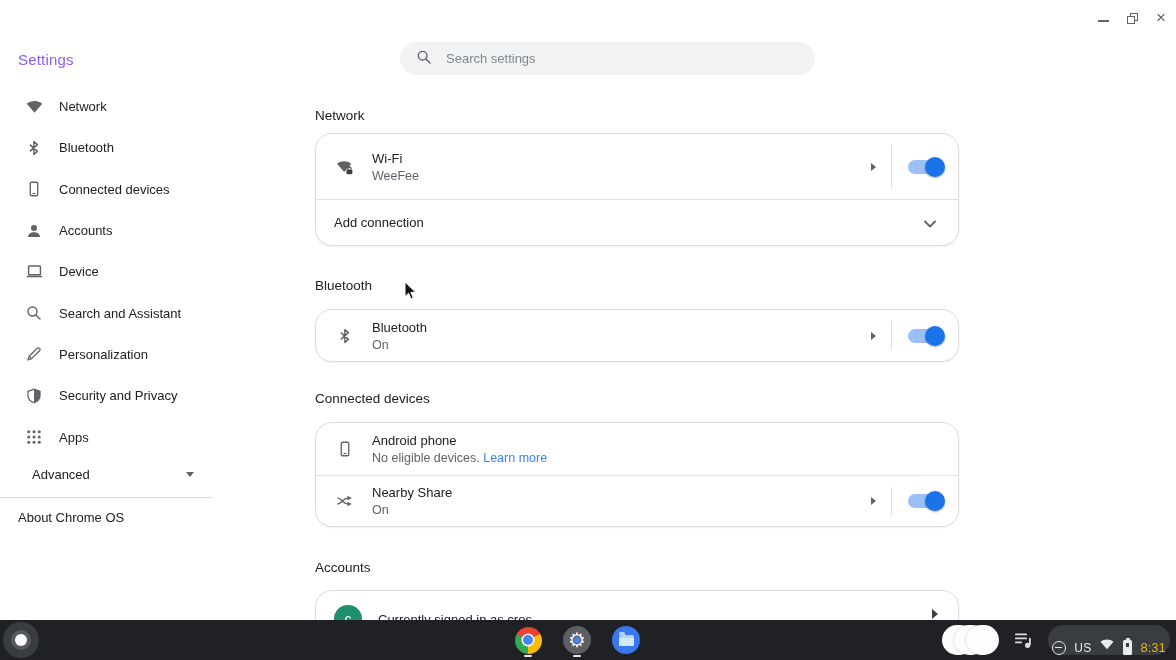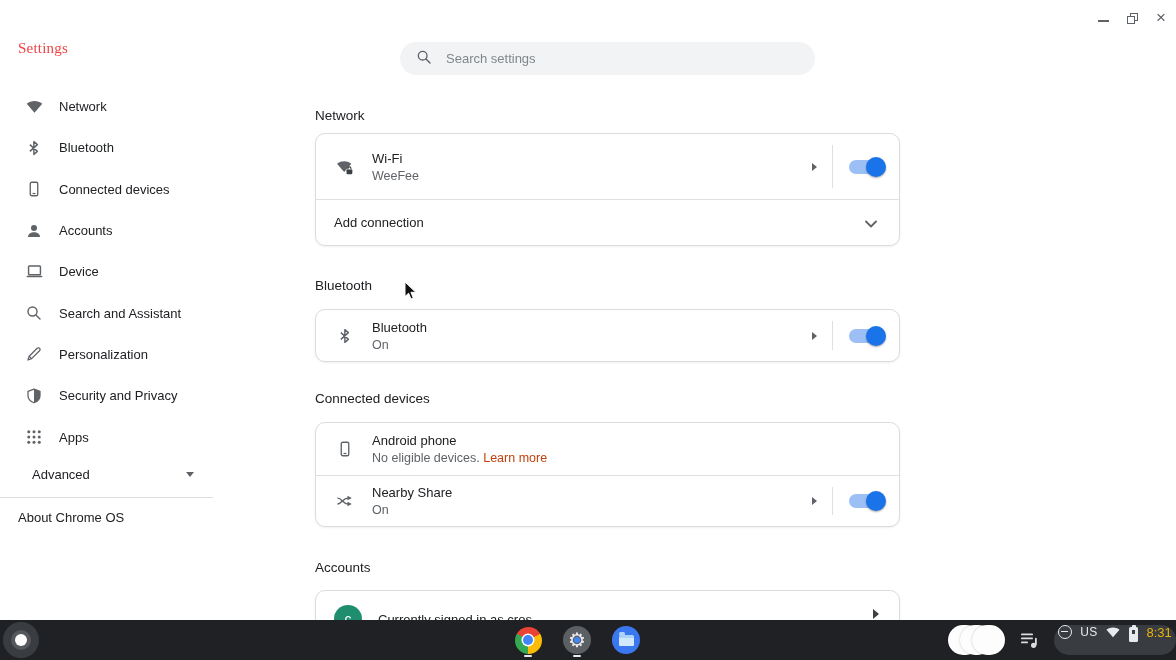--- a/index.html
+++ b/index.html
@@ -9,45 +9,45 @@
 
   
   .win-controls { position:absolute; top:6px; right:6px; height:24px; display:flex; align-items:center; gap:18px; padding-right:4px; }
   .wc-min { width:11px; height:2px; background:#5f6368; margin-top:6px; }
   .wc-restore { position:relative; width:11px; height:11px; }
   .wc-restore .back { position:absolute; top:0; right:0; width:8px; height:8px; border:1.5px solid #5f6368; }
   .wc-restore .front { position:absolute; bottom:0; left:0; width:8px; height:8px; border:1.5px solid #5f6368; background:#fff; }
   .wc-close { font-size:17px; color:#5f6368; line-height:14px; }
 
   
-  .sb-title { position:absolute; left:18px; top:40px; font-size:15px; color:#ef4444; font-weight:500; letter-spacing:.2px;font-family:Liberation Serif, serif; }
+  .sb-title { position:absolute; left:18px; top:51px; font-size:15px; color:#8b5cf6; font-weight:500; letter-spacing:.2px; }
   .sidebar { position:absolute; left:0; top:86px; width:226px; }
   .sb-item { height:41.3px; display:flex; align-items:center; padding-left:24px; cursor:pointer; }
   .sb-icon { width:20px; height:20px; display:flex; align-items:center; justify-content:center; flex:0 0 20px; }
   .sb-label { margin-left:15px; font-size:13px; font-weight:500; color:#202124; }
   .sb-advanced { height:34px; display:flex; align-items:center; padding:0 32px; justify-content:space-between; cursor:pointer; }
   .caret-down { width:0; height:0; border-left:4.5px solid transparent; border-right:4.5px solid transparent; border-top:5px solid #5f6368; }
   .sb-divider { border-bottom:1px solid #dadce0; margin:5px 0 0 0; width:213px; }
   .sb-about { height:40px; display:flex; align-items:center; padding-left:18px; font-size:13px; font-weight:500; color:#202124; cursor:pointer; }
 
   
   .searchbar { position:absolute; left:400px; top:42px; width:415px; height:33px; background:#f1f3f4; border-radius:16.5px; display:flex; align-items:center; padding-left:16px; }
   .searchbar input { border:none; outline:none; background:transparent; font-size:13px; color:#202124; margin-left:14px; width:330px; font-family:"Liberation Sans",sans-serif; }
   .searchbar input::placeholder { color:#80868b; }
 
   
   .main { position:absolute; left:315px; top:0; width:585px; }
   .sec-heading { position:absolute; font-size:13.5px; font-weight:500; color:#202124; }
-  .card { position:absolute; left:0; width:585px; background:#fff; border:1px solid #dadce0; border-radius:10px; box-shadow:0 1px 2px rgba(60,64,67,.08); }
+  .card { position:absolute; left:0; width:644px; background:#fff; border:1px solid #dadce0; border-radius:17px; box-shadow:0 1px 2px rgba(60,64,67,.08); }
   .card-row { position:relative; display:flex; align-items:center; padding:0 18px; }
   .row-icon { width:22px; height:22px; display:flex; align-items:center; justify-content:center; flex:0 0 22px; }
   .row-text { margin-left:16px; }
   .row-title { font-size:13px; color:#202124; }
   .row-sub { font-size:12.5px; color:#5f6368; margin-top:3px; }
-  .row-sub a { color:#c2410c; text-decoration:none; }
+  .row-sub a { color:#3b82f6; text-decoration:none; }
   .row-divider { border-top:1px solid #e0e0e0; }
   .tri-right { position:absolute; right:82px; top:50%; transform:translateY(-50%); width:0; height:0; border-top:4px solid transparent; border-bottom:4px solid transparent; border-left:5px solid #5f6368; }
   .row-sep { position:absolute; right:66px; top:11px; bottom:11px; width:1px; background:#e0e0e0; }
   .toggle { position:absolute; right:16px; top:50%; transform:translateY(-50%); width:34px; height:14px; border-radius:7px; background:#9cc0f5; cursor:pointer; }
   .toggle .knob { position:absolute; right:-3px; top:50%; transform:translateY(-50%); width:20px; height:20px; border-radius:50%; background:#1a73e8; box-shadow:0 1px 2px rgba(0,0,0,.35); }
   .chev-down { position:absolute; right:22px; top:50%; transform:translateY(-50%); }
   .avatar { width:28px; height:28px; border-radius:50%; background:#1e8e6e; color:#fff; font-size:14px; display:flex; align-items:center; justify-content:center; flex:0 0 28px; }
   .acct-arrow { position:absolute; right:20px; top:18px; width:0; height:0; border-top:5px solid transparent; border-bottom:5px solid transparent; border-left:6px solid #3c4043; }
 
   
@@ -65,21 +65,21 @@
   .gear-ball .blue { position:absolute; left:50%; top:50%; transform:translate(-50%,-50%); width:6px; height:6px; border-radius:50%; background:#4285f4; }
   .files-ball { position:relative; width:28px; height:28px; border-radius:50%; background:#3b78f0; display:flex; align-items:center; justify-content:center; }
   .folder { position:relative; width:15px; height:11px; background:#aed3f9; border-radius:1.5px; }
   .folder::before { content:""; position:absolute; top:-2.5px; left:0; width:6px; height:3px; background:#aed3f9; border-radius:1.5px 1.5px 0 0; }
   .folder::after { content:""; position:absolute; bottom:0; left:0; width:15px; height:7.5px; background:#d2e8fc; border-radius:0 0 1.5px 1.5px; }
 
   .tray-area { position:absolute; right:0; top:0; height:40px; display:flex; align-items:center; }
   .notif-stack { position:relative; width:58px; height:30px; margin-right:12px; cursor:pointer; }
   .notif-card { position:absolute; top:0; width:33px; height:30px; border-radius:15px; background:#fdfdfd; box-shadow:0 0 2px rgba(0,0,0,.25); }
   .media-btn { width:24px; height:24px; margin-right:12px; display:flex; align-items:center; justify-content:center; cursor:pointer; }
-  .tray-pill { position:relative; width:122px; height:30px; border-radius:15px; background:#393c40; display:flex; align-items:flex-start; justify-content:center; gap:8px; cursor:pointer; }
+  .tray-pill { position:relative; width:122px; height:30px; margin-right:6px; border-radius:15px; background:#393c40; display:flex; align-items:flex-end; justify-content:center; gap:8px; cursor:pointer; }
   .dnd { position:relative; width:14px; height:14px; border:1.6px solid #e8eaed; border-radius:50%; }
   .dnd::after { content:""; position:absolute; left:2px; top:4.6px; width:7px; height:1.6px; background:#e8eaed; }
   .kb-label { font-size:12px; font-weight:500; color:#e8eaed; letter-spacing:.3px; }
   .time-label { font-size:13px; color:#eab308; }
   .battery { position:relative; width:9px; height:17px; }
   .battery .tip { position:absolute; top:0; left:2.5px; width:4px; height:2px; background:#e8eaed; border-radius:1px 1px 0 0; }
   .battery .body { position:absolute; top:2px; left:0; width:9px; height:15px; background:#e8eaed; border-radius:1.5px; }
   .battery .slot { position:absolute; top:5px; left:3px; width:3px; height:4px; background:#393c40; }
 
   .cursor { position:absolute; left:404px; top:281px; z-index:99; }

